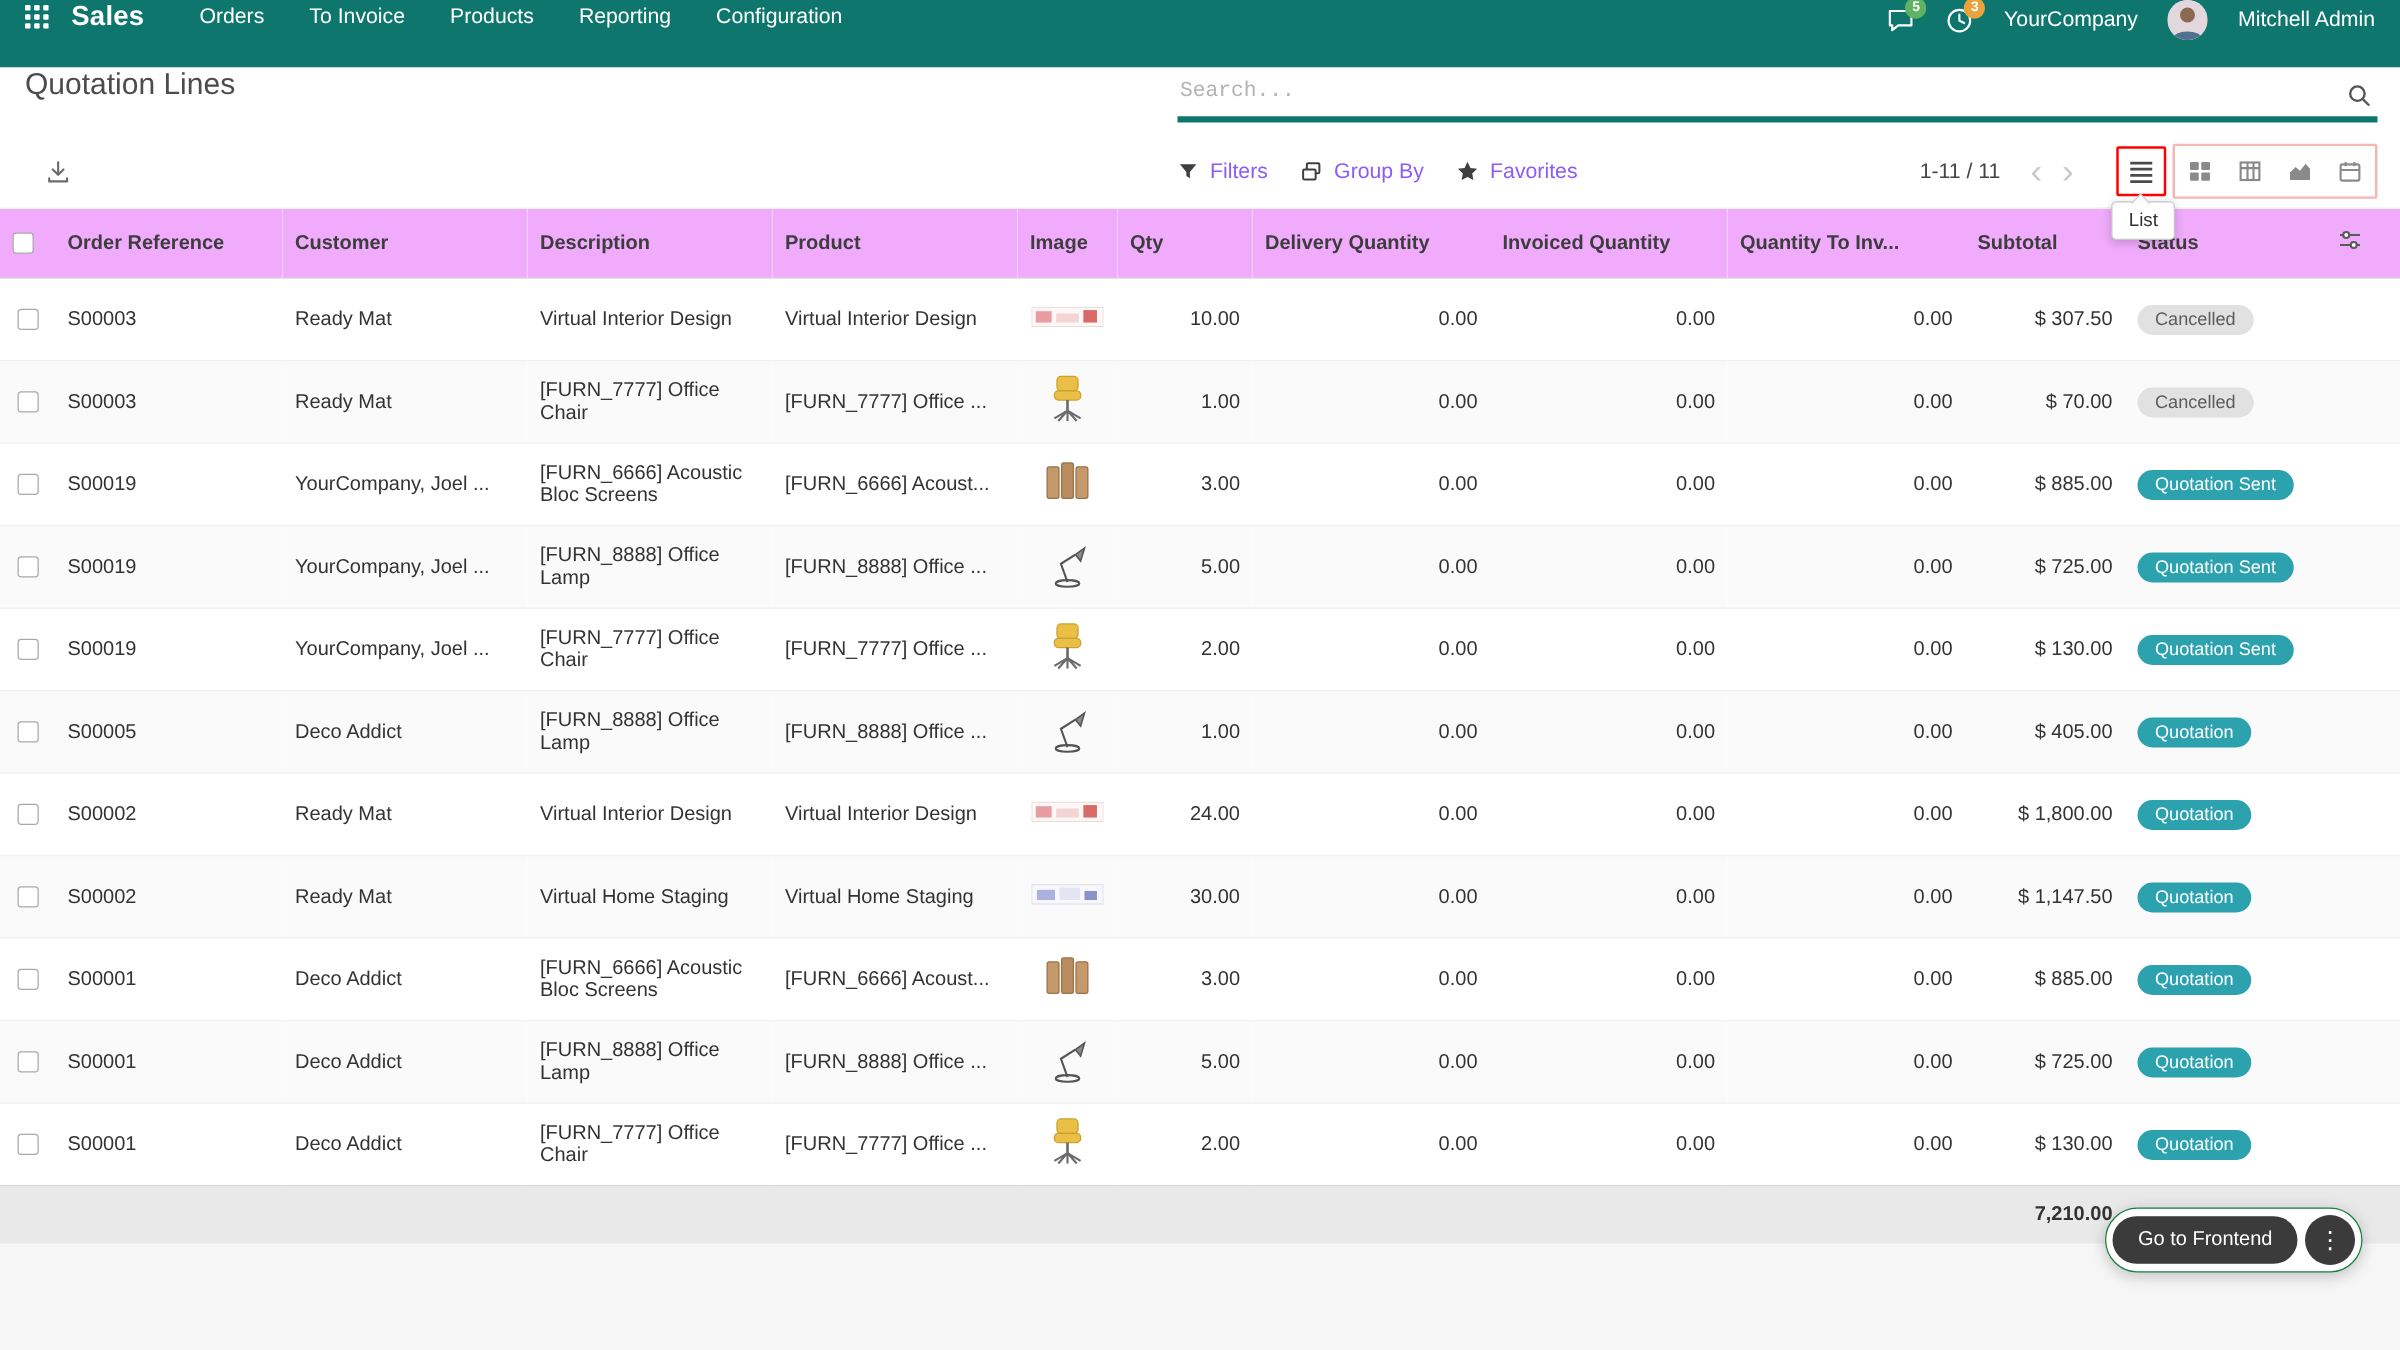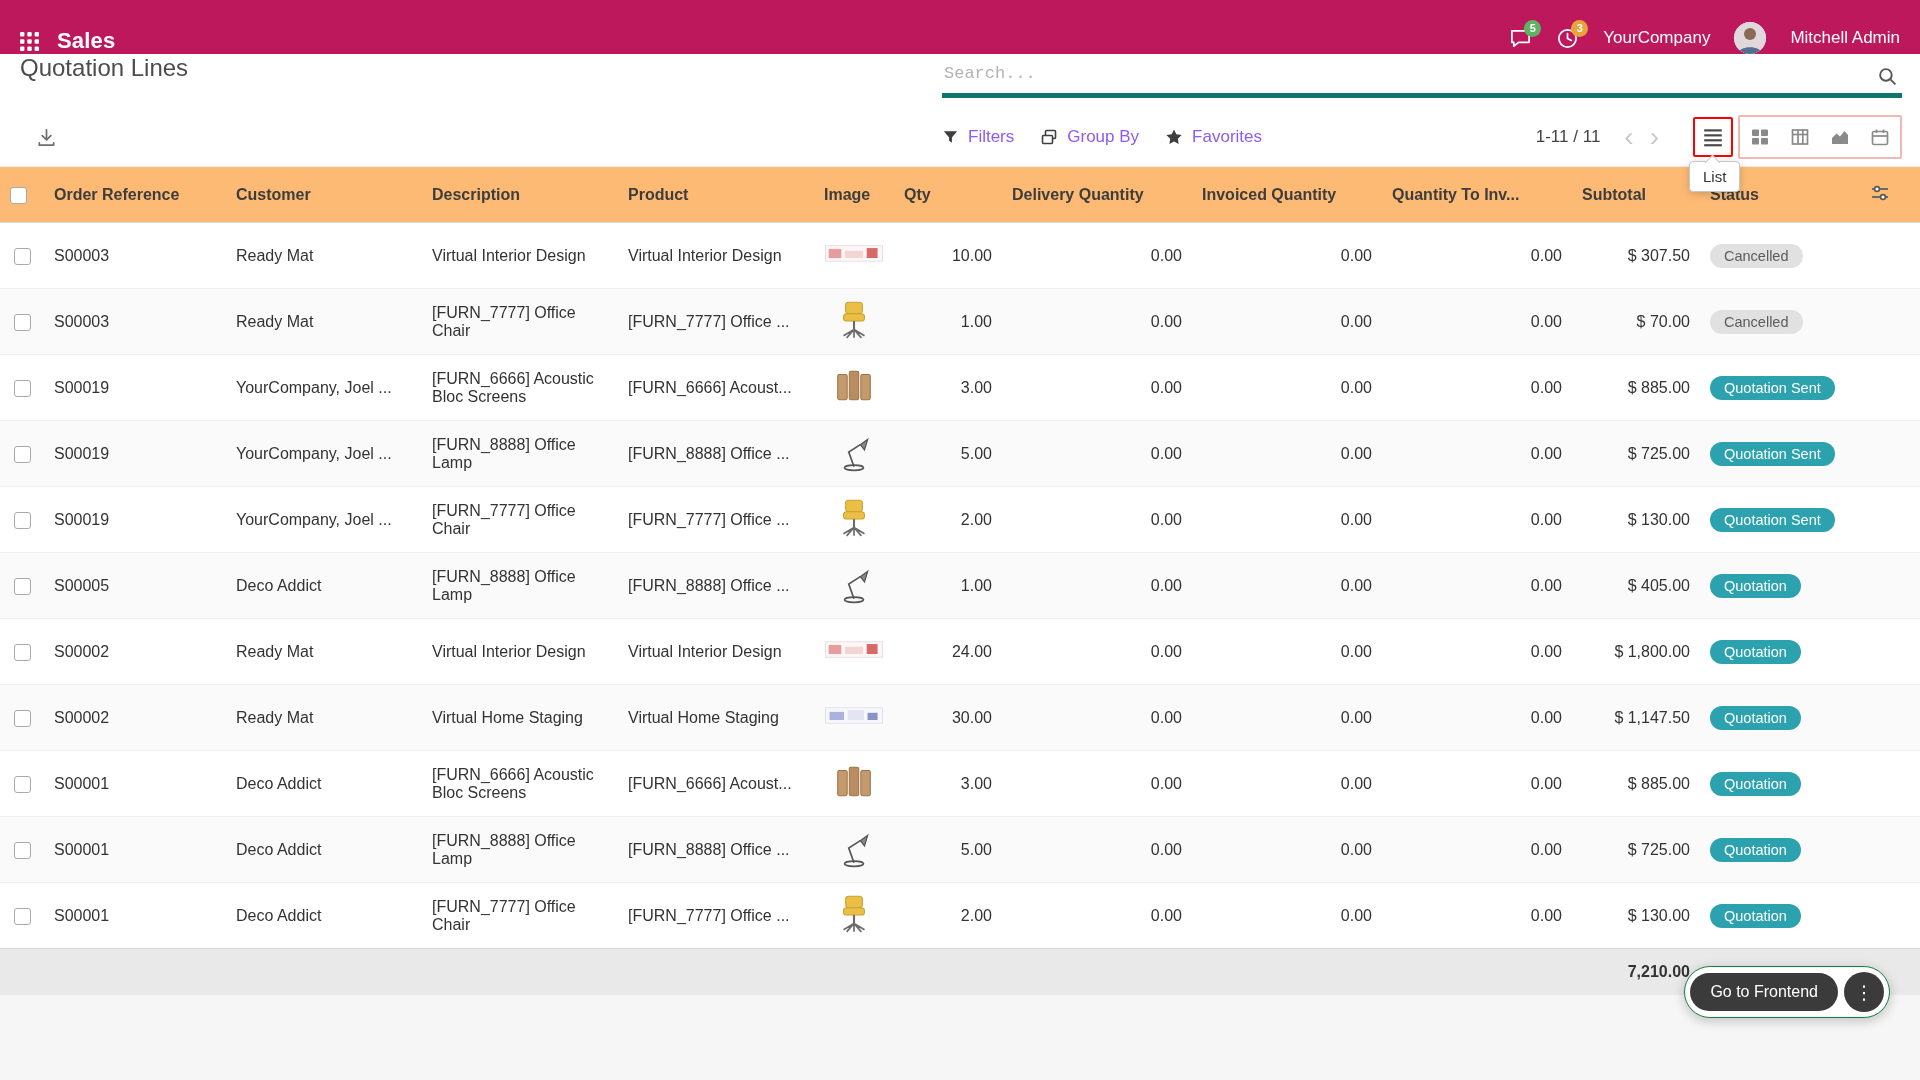--- a/index.html
+++ b/index.html
@@ -6,22 +6,22 @@
   html, body { width: 1920px; height: 1080px; overflow: hidden; }
   body {
     font-family: "Liberation Sans", sans-serif;
     background: #f6f6f6;
     color: #333;
     position: relative;
   }
 
   
   .navbar {
-    height: 54px; background: #be185d; color: #fff;
-    display: flex; align-items: flex-end; padding: 0 20px;
+    height: 54px; background: #0f766e; color: #fff;
+    display: flex; align-items: flex-start; padding: 0 20px;
   }
   .nav-left { display: flex; align-items: center; gap: 18px; }
   .apps-btn { background: none; border: none; cursor: pointer; display: flex; align-items: center; }
   .app-name { font-size: 22px; font-weight: 600; letter-spacing: .2px; }
   .nav-menus { display: flex; align-items: center; gap: 36px; margin-left: 26px; font-size: 17px; }
   .nav-item { cursor: pointer; white-space: nowrap; }
   .nav-right { margin-left: auto; display: flex; align-items: center; gap: 24px; font-size: 17px; }
   .icon-wrap { position: relative; display: flex; align-items: center; cursor: pointer; }
   .count-badge {
     position: absolute; top: -7px; right: -9px; min-width: 17px; height: 17px;
@@ -75,21 +75,21 @@
   }
   .view-tooltip::before {
     content: ""; position: absolute; top: -5.5px; left: 17px; width: 10px; height: 10px;
     background: #fff; border-left: 1px solid #c8c8c8; border-top: 1px solid #c8c8c8;
     transform: rotate(45deg);
   }
 
   
   .list-table { width: 1920px; border-collapse: collapse; table-layout: fixed; font-size: 16px; background: #fff; }
   .list-table thead th {
-    height: 56px; background: #fdba74; font-weight: 700; color: #3d3d3d;
+    height: 56px; background: #f0abfc; font-weight: 700; color: #3d3d3d;
     border-top: 1px solid #ececec; border-bottom: 1px solid #d9d9d9;
     padding: 0 10px; white-space: nowrap; overflow: hidden; text-overflow: ellipsis;
     text-align: left; cursor: pointer;
   }
   .list-table tbody td {
     padding: 4px 10px; vertical-align: middle; border-top: 1px solid #f0f0f0;
     overflow: hidden; background-clip: padding-box;
   }
   .list-table tbody tr { height: 66px; background: #fff; }
   .list-table tbody tr:nth-child(even) { background: #fafafa; }
@@ -179,20 +179,27 @@
           <rect x="0" y="7.3" width="4.4" height="4.4" rx="1"></rect>
             <rect x="7.3" y="7.3" width="4.4" height="4.4" rx="1"></rect>
             <rect x="14.6" y="7.3" width="4.4" height="4.4" rx="1"></rect>
           <rect x="0" y="14.6" width="4.4" height="4.4" rx="1"></rect>
             <rect x="7.3" y="14.6" width="4.4" height="4.4" rx="1"></rect>
             <rect x="14.6" y="14.6" width="4.4" height="4.4" rx="1"></rect>
         </g>
       </svg>
     </button>
     <span class="app-name">Sales</span>
+    <nav class="nav-menus">
+        <span class="nav-item">Orders</span>
+        <span class="nav-item">To Invoice</span>
+        <span class="nav-item">Products</span>
+        <span class="nav-item">Reporting</span>
+        <span class="nav-item">Configuration</span>
+      </nav>
   </div>
   <div class="nav-right">
     <span class="icon-wrap">
       <svg width="23" height="23" viewBox="0 0 24 24" fill="none" stroke="#fff" stroke-width="1.8" stroke-linejoin="round">
         <path d="M3 4 H21 V16 H10 L5 20 V16 H3 Z"></path>
       </svg>
       <span class="count-badge green">5</span>
     </span>
     <span class="icon-wrap">
       <svg width="23" height="23" viewBox="0 0 24 24" fill="none" stroke="#fff" stroke-width="1.8">

